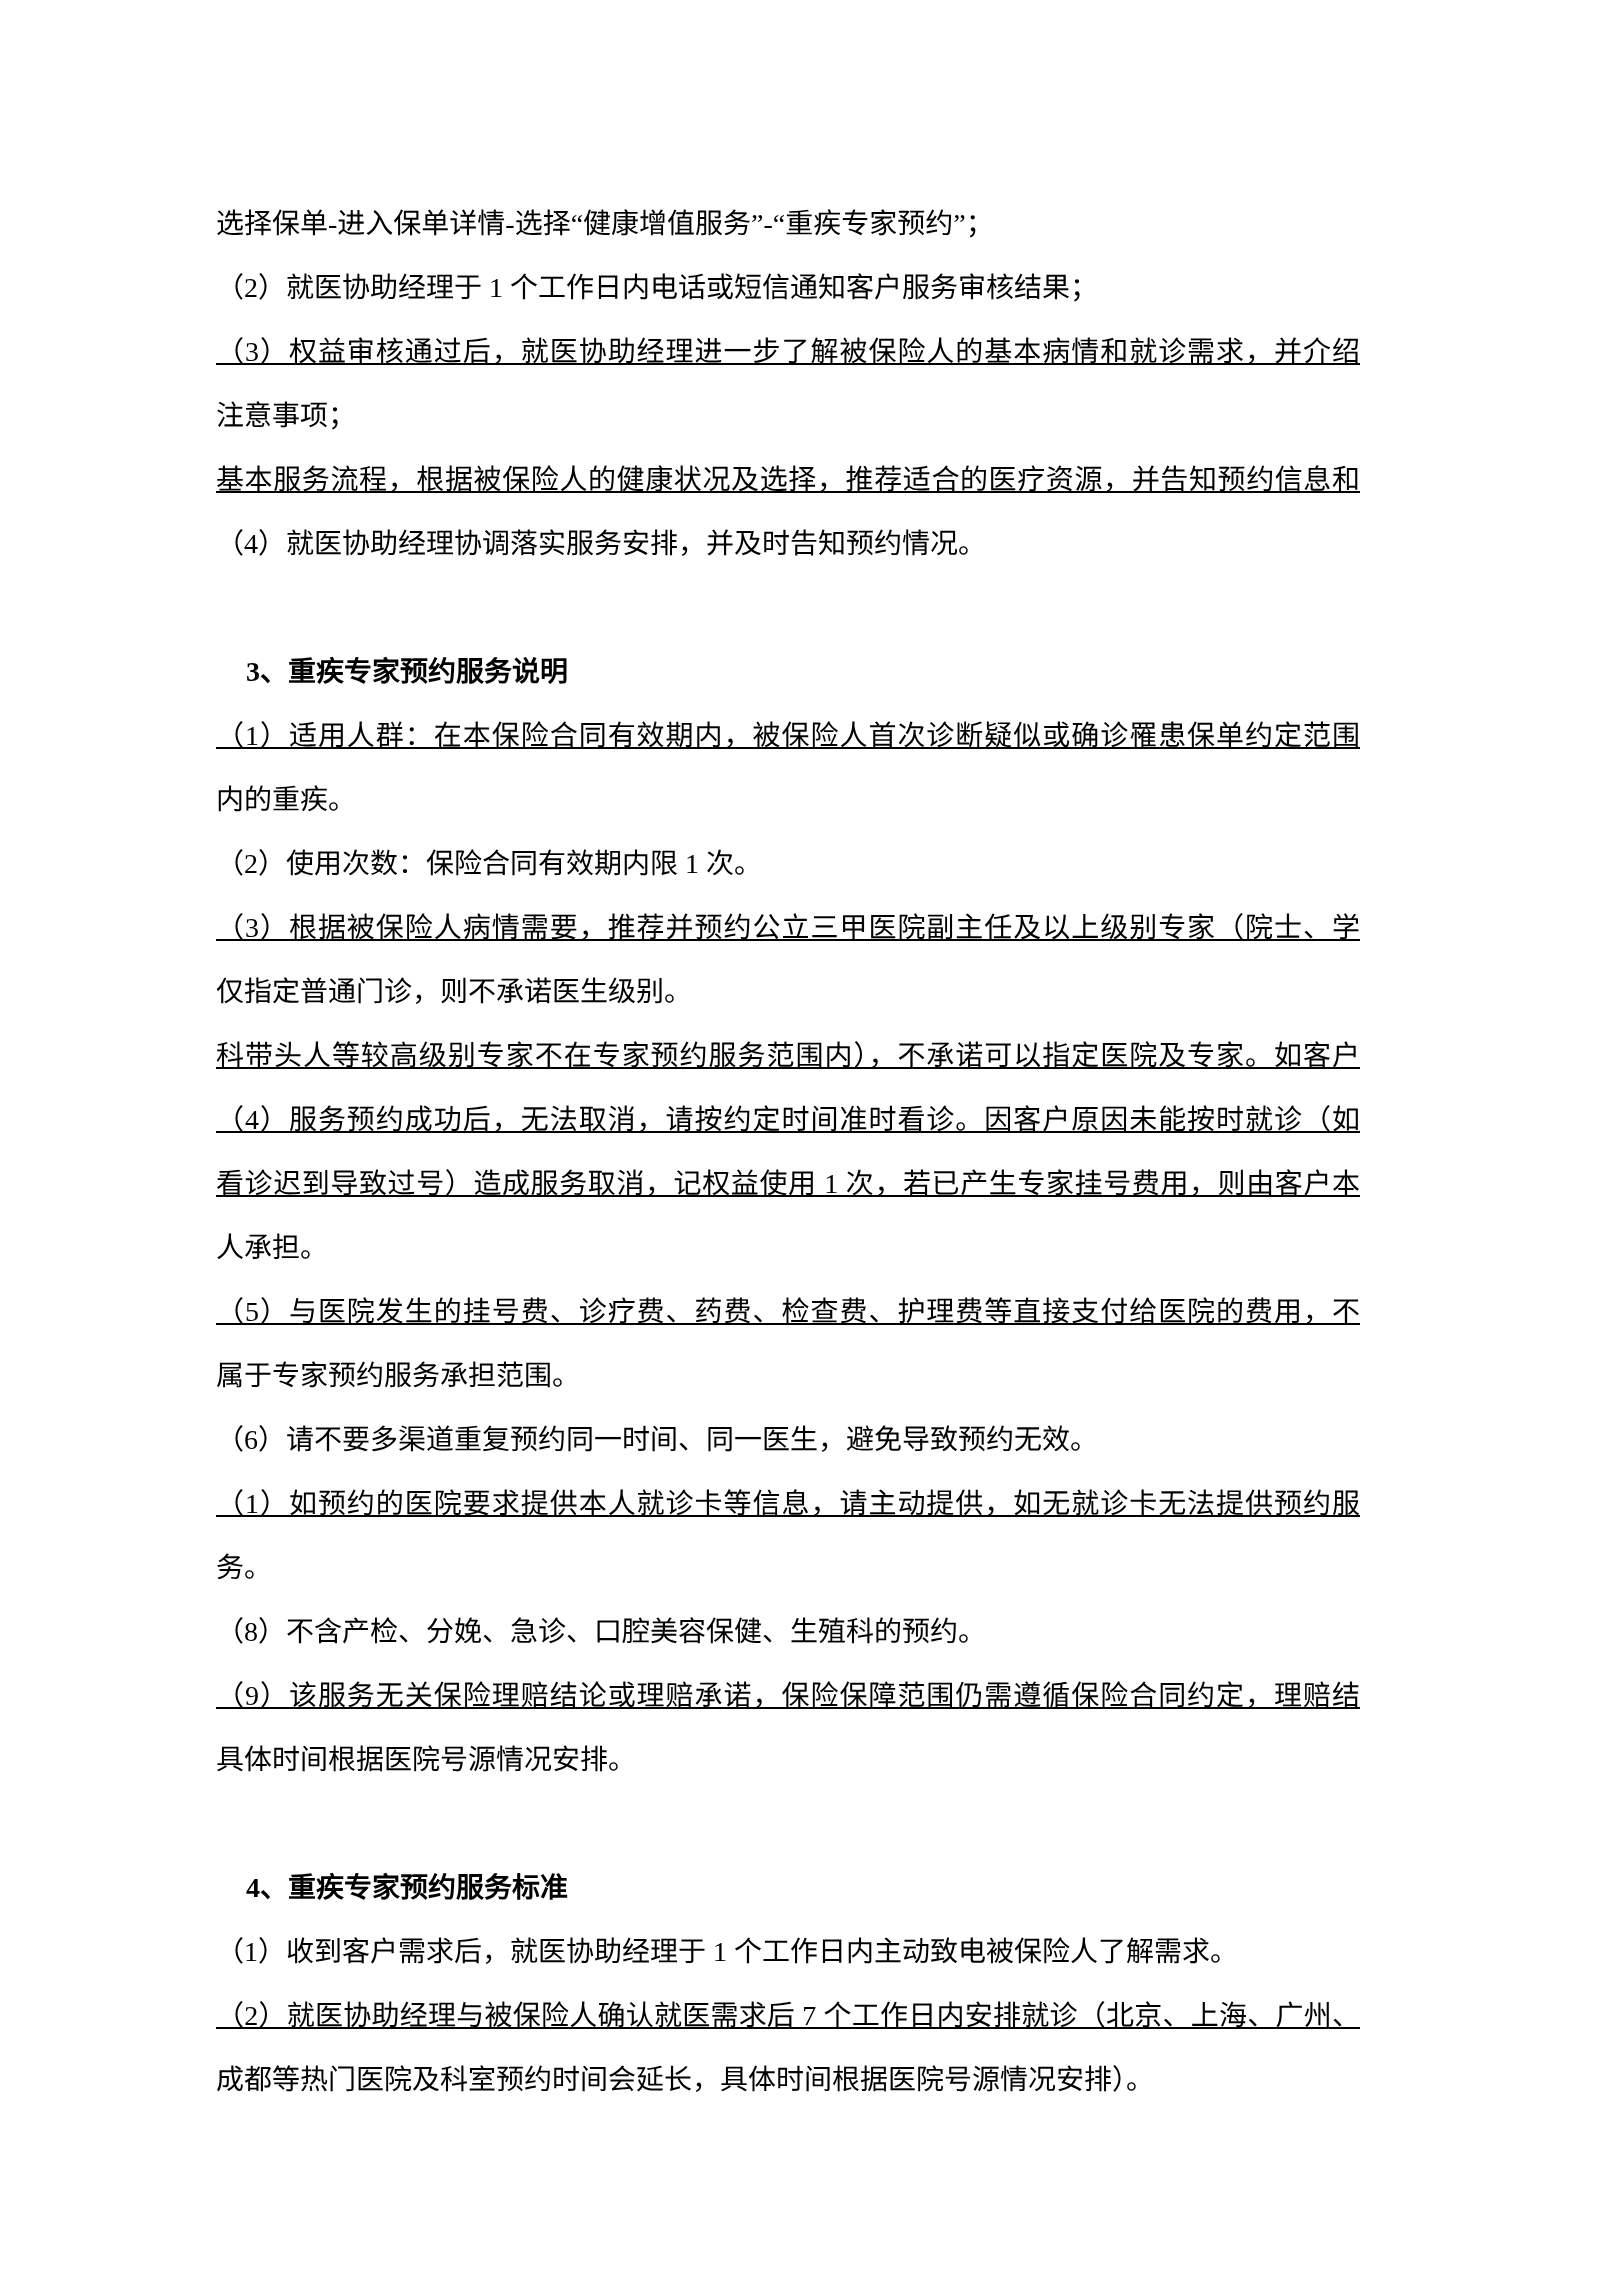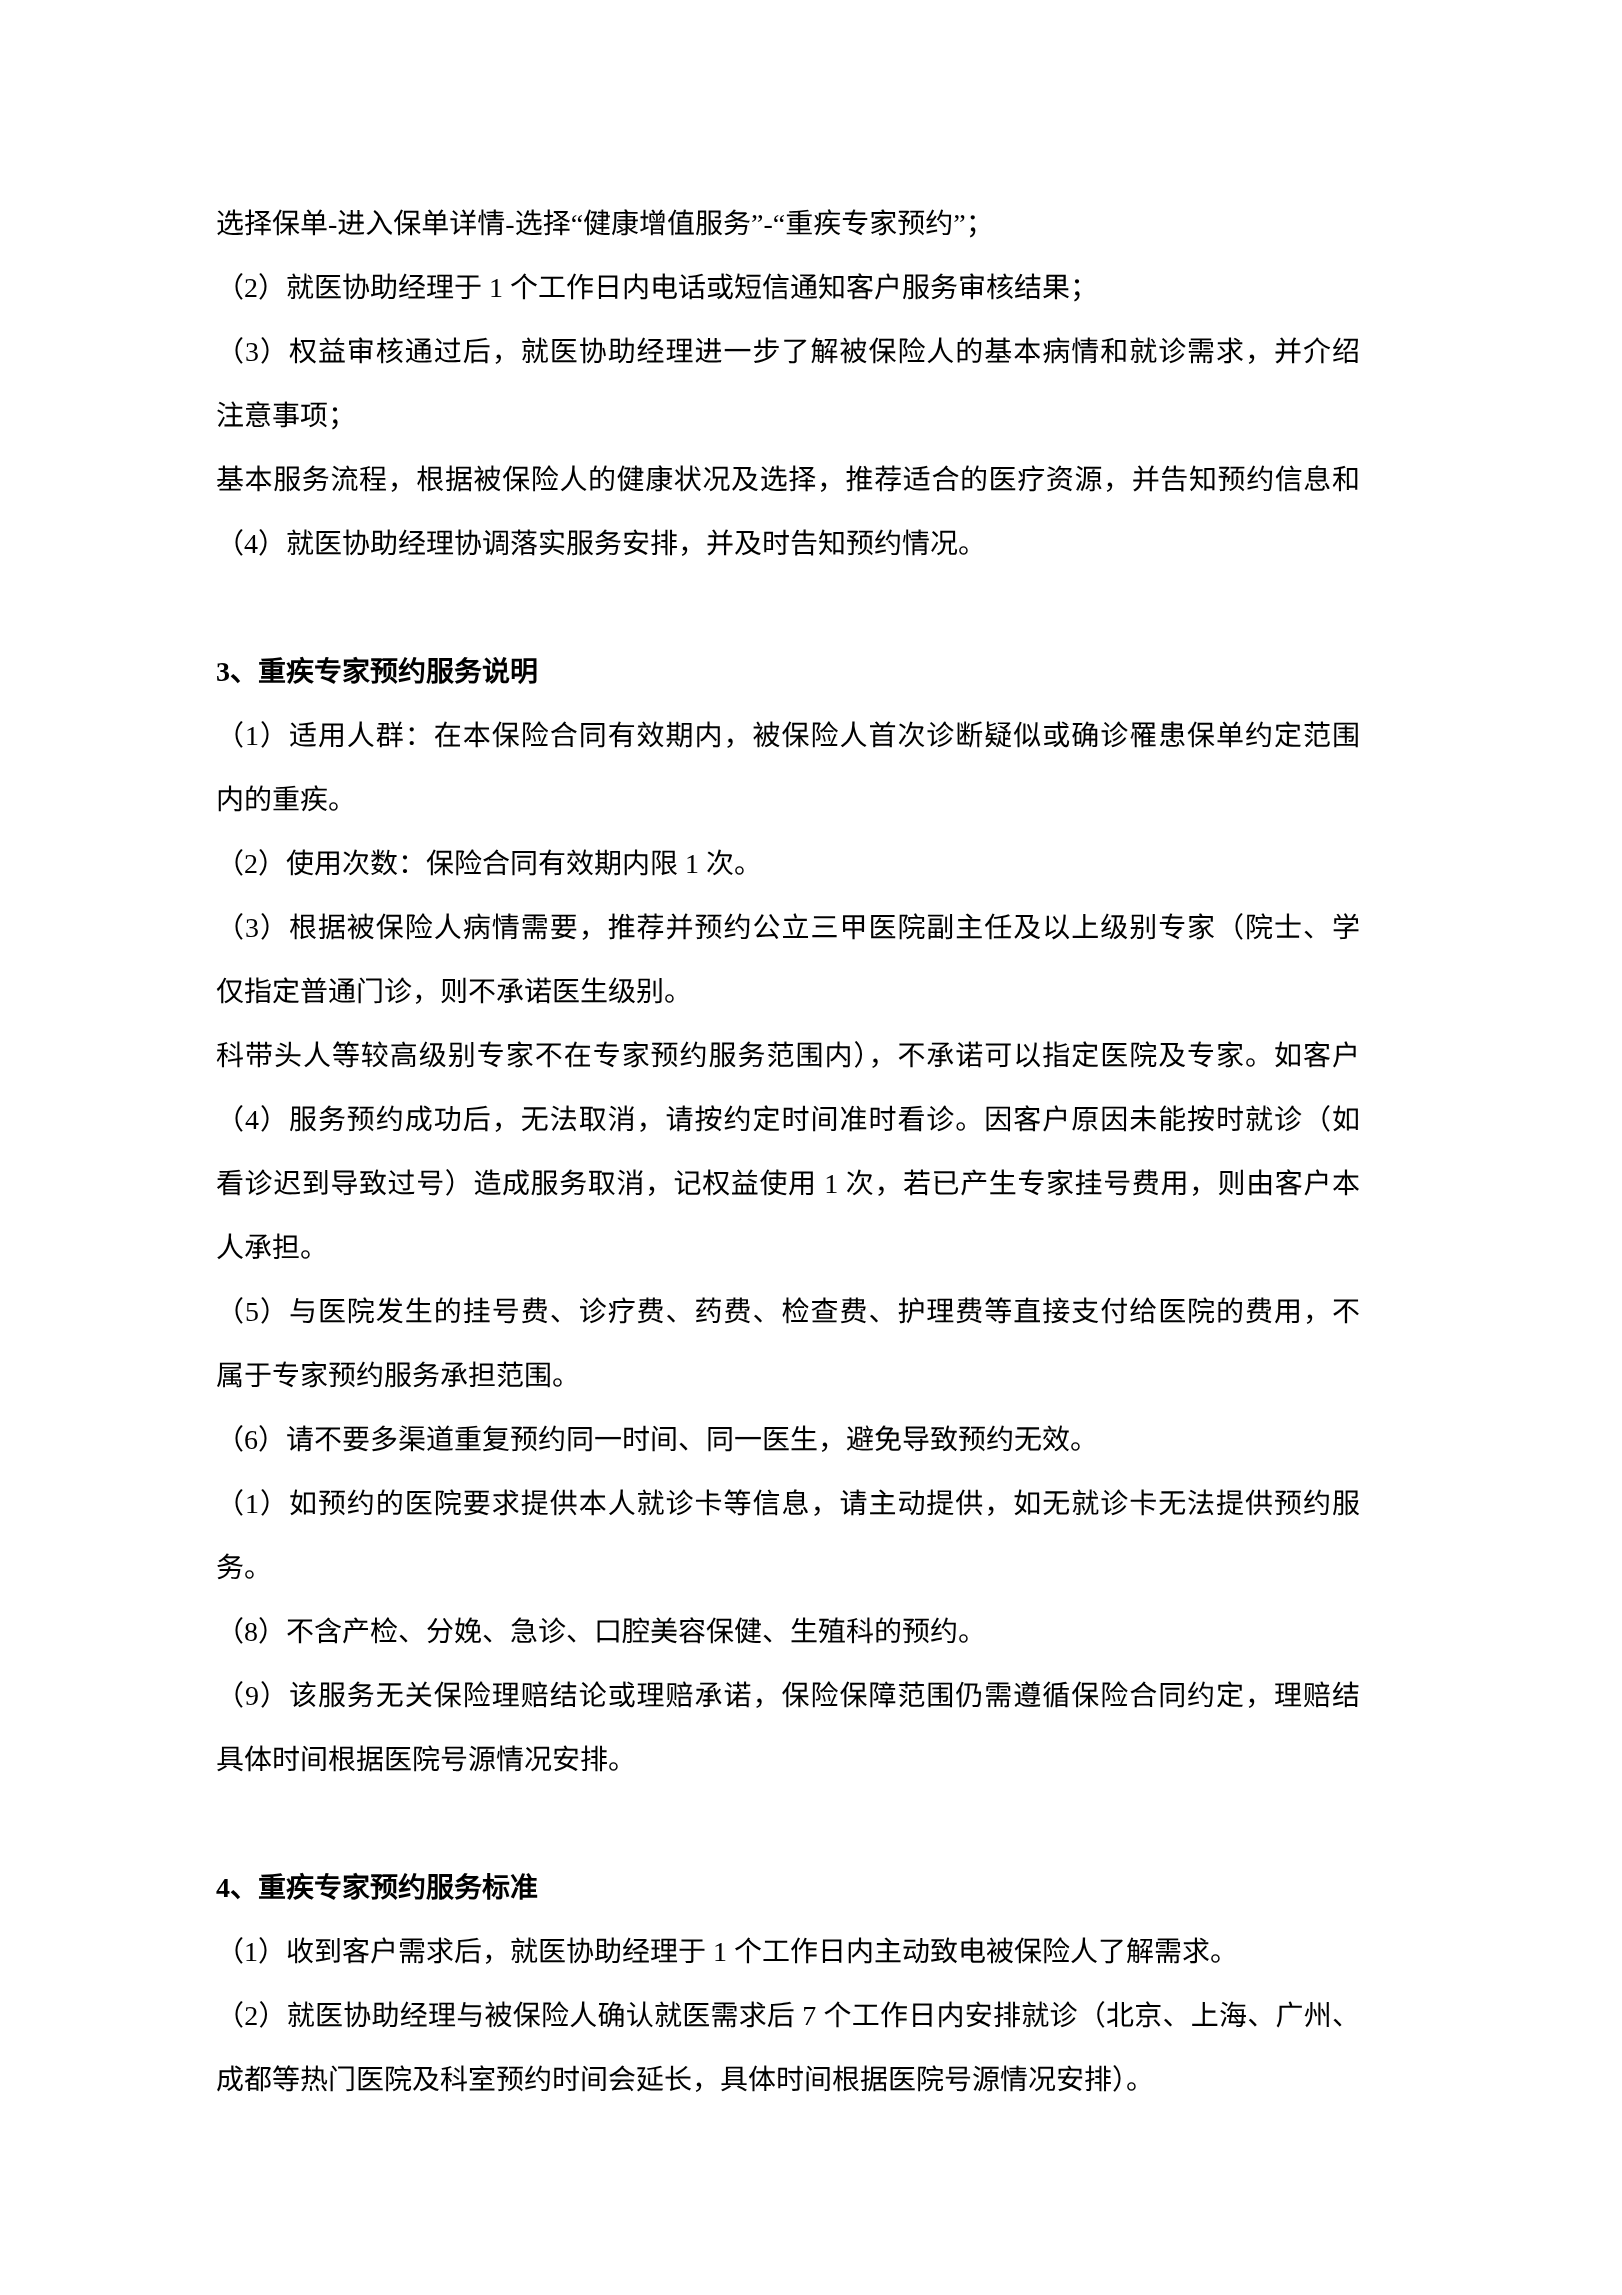--- a/index.html
+++ b/index.html
@@ -28,23 +28,25 @@
     height: 64px;
     line-height: 64px;
     white-space: nowrap;
     text-align: left;
   }
   
   .ln.j {
     text-align: justify;
     text-align-last: justify;
     text-justify: inter-character;
+    text-decoration: underline;
   }
   .ln.h {
     font-weight: 700;
+    margin-left: 30px;
   }
   .ln.blank {  }
 </style>
 </head>
 <body>
 
 <div class="page">
   <div class="text-block">
     <div class="ln">选择保单-进入保单详情-选择“健康增值服务”-“重疾专家预约”；</div>
     <div class="ln">（2）就医协助经理于 1 个工作日内电话或短信通知客户服务审核结果；</div>

